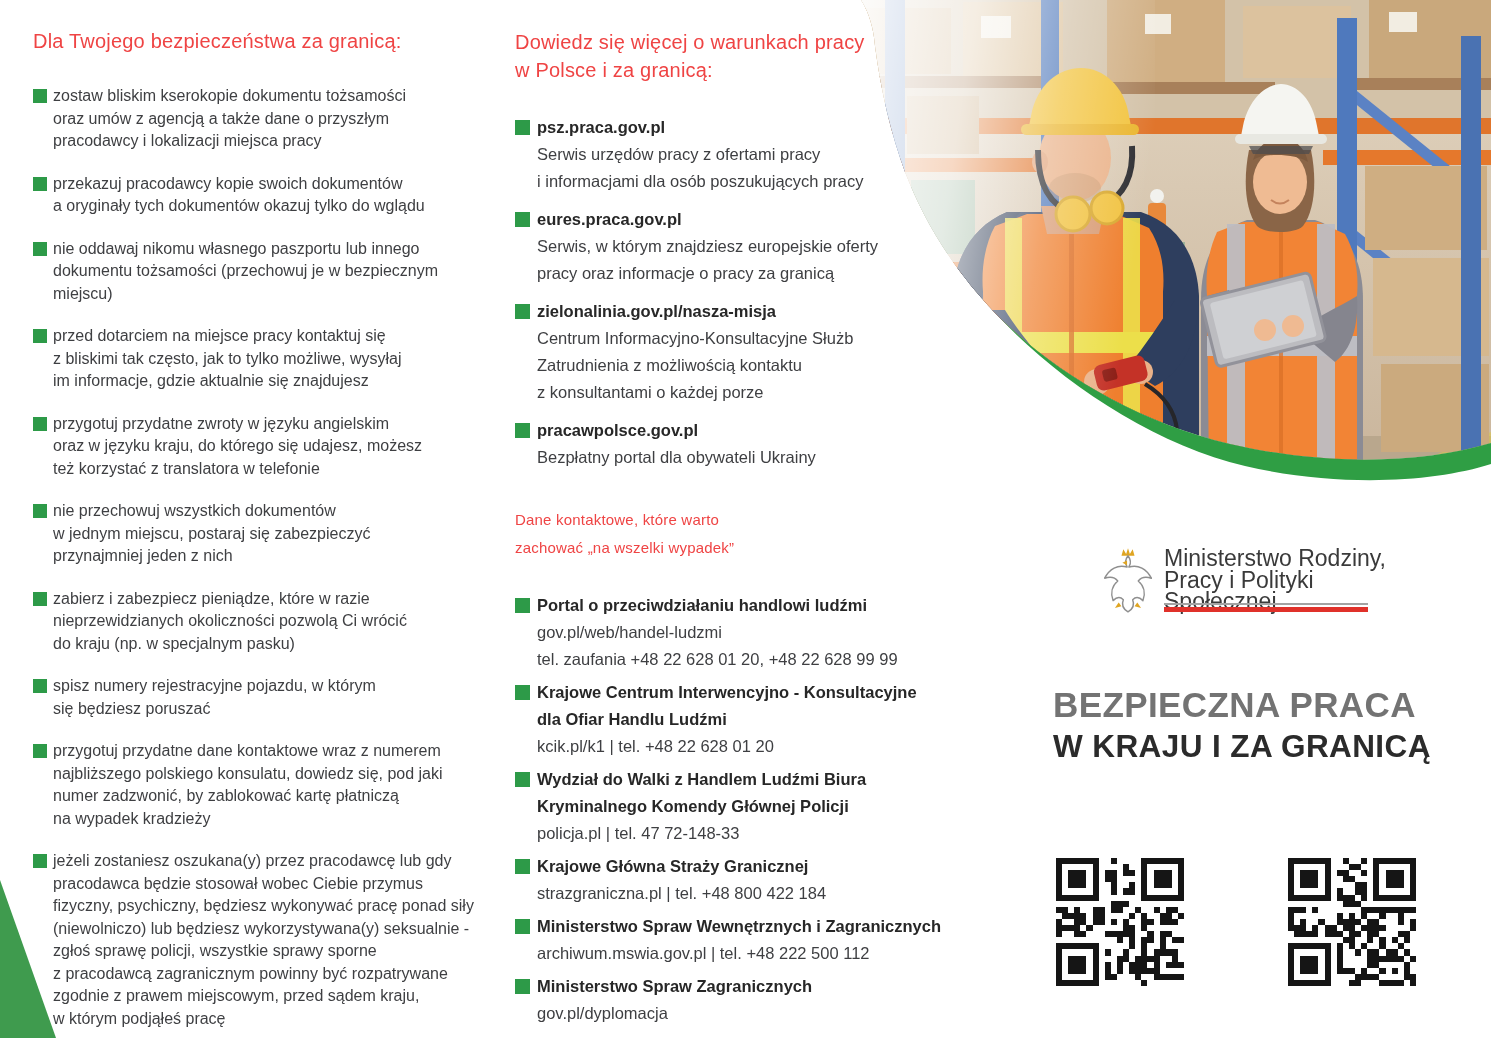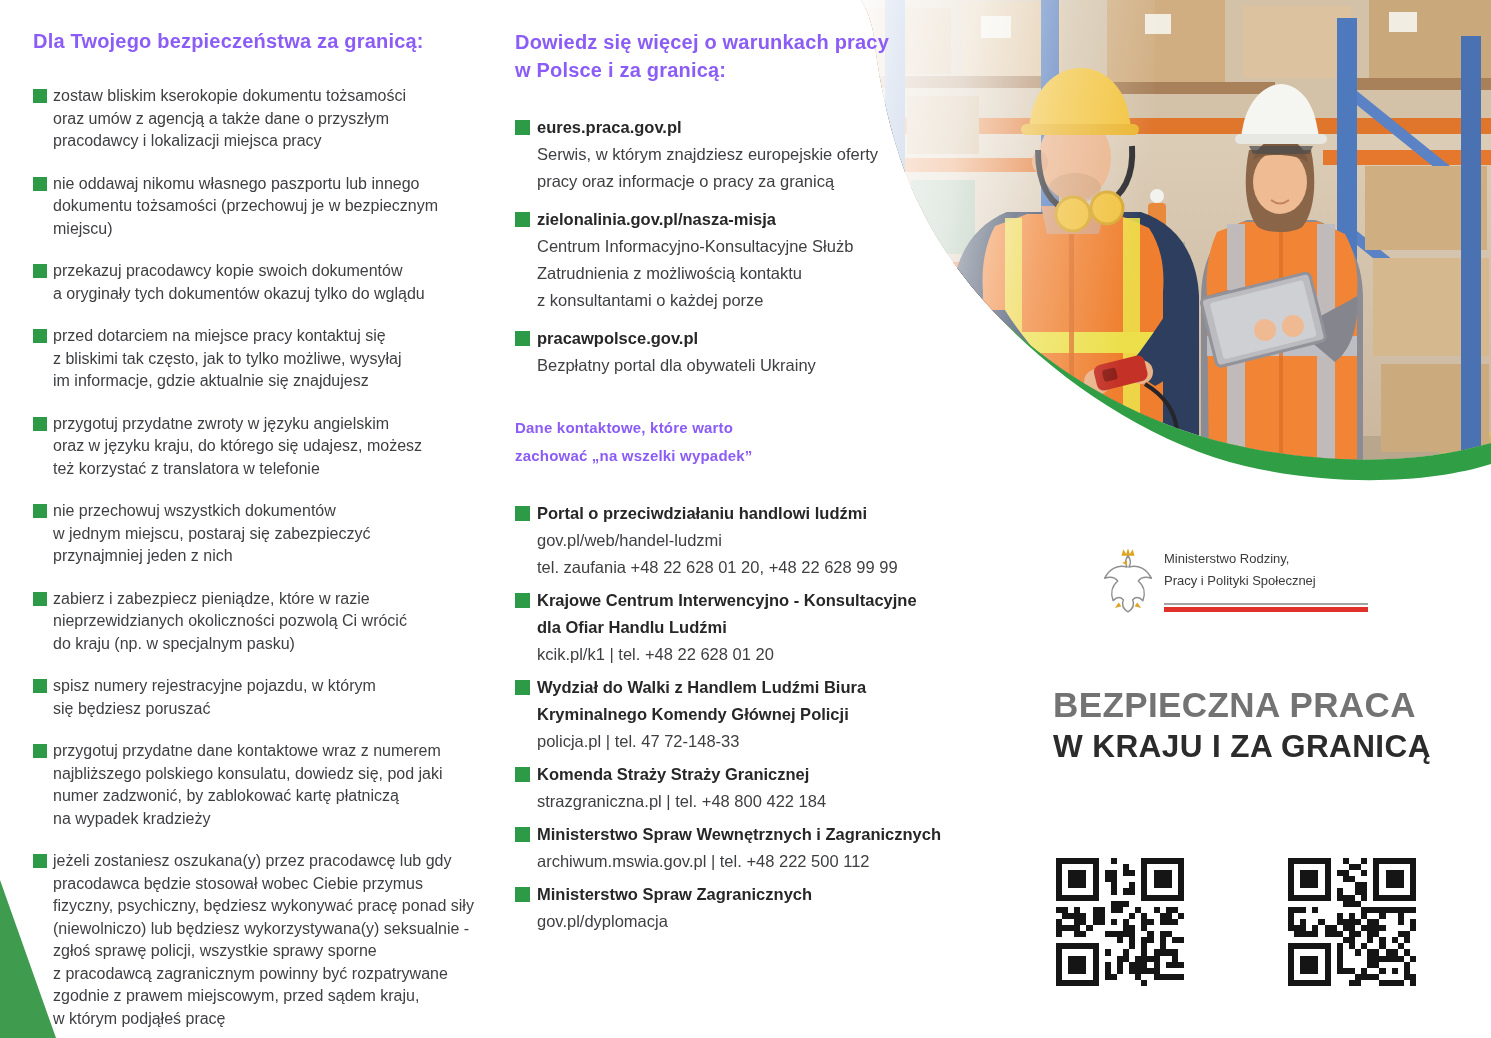--- a/index.html
+++ b/index.html
@@ -6,36 +6,36 @@
   html,body{background:#ffffff}
   body{font-family:"Liberation Sans",sans-serif}
   .page{position:relative;width:1491px;height:1038px;background:#fff;overflow:hidden}
 
   .photo-svg{position:absolute;left:845px;top:0;width:646px;height:520px;pointer-events:none;z-index:1}
 
   .col{position:absolute;z-index:2}
   .col-left{left:33px;top:28px;width:470px}
   .col-mid{left:515px;top:28px;width:468px}
 
-  .h-green{color:#8b5cf6;font-size:20px;font-weight:700;line-height:26px;letter-spacing:.2px}
+  .h-green{color:#ef4444;font-size:20px;font-weight:400;line-height:26px;letter-spacing:.2px}
   .col-left>.h-green{margin-bottom:31px;white-space:nowrap}
   .col-mid .h-green{line-height:28px;margin-bottom:30px}
   .pre{white-space:pre-line}
 
   .bitem{position:relative;padding-left:20px;margin-bottom:20px;font-size:16px;line-height:22.5px;color:#3e3f42}
   .sq{position:absolute;left:0;top:4px;width:14px;height:14px;background:#2d9a48}
   .entry{position:relative;padding-left:22px;margin-bottom:11px;font-size:16.5px;line-height:27px;color:#3e3f42}
   .entry .sq,.centry .sq{width:15px;height:15px;top:6px}
   .entry .name,.centry .name{font-weight:700;color:#272727}
   .contacts-h{font-size:15px;line-height:30px;margin-top:35px;margin-bottom:17px}
   .centry{position:relative;padding-left:22px;margin-bottom:6px;font-size:16.5px;line-height:27px;color:#3e3f42}
 
   .logo{position:absolute;left:1100px;top:546px;width:290px;height:84px;z-index:2}
   .eagle{position:absolute;left:0;top:0;width:56px;height:70px}
-  .logo-text{position:absolute;left:64px;top:2px;width:224px;font-size:13px;line-height:21.5px;color:#3a3a3a;white-space:pre-line}
+  .logo-text{position:absolute;left:64px;top:2px;width:224px;font-size:23px;line-height:21.5px;color:#3a3a3a;white-space:pre-line}
   .logo-rule{position:absolute;left:64px;top:57px;width:204px}
   .rule-gray{height:1.5px;background:#a3a3a3}
   .rule-red{height:5px;background:#e0312a;margin-top:2px}
 
   .big-title{position:absolute;left:1053px;top:684px;z-index:2}
   .bt1{font-size:35px;font-weight:700;color:#737373;line-height:42px;letter-spacing:.4px}
   .bt2{font-size:31.5px;font-weight:700;color:#2b2b2b;line-height:40px;letter-spacing:.4px}
 
   .qr{position:absolute;top:858px;width:128px;height:128px;z-index:2}
   .qr-1{left:1056px}.qr-2{left:1288px}
@@ -173,28 +173,28 @@
   <section class="col col-left">
     <h2 class="h-green">Dla Twojego bezpieczeństwa za granicą:</h2>
     <div class="bitem">
         <span class="sq"></span>
         <p class="pre">zostaw bliskim kserokopie dokumentu tożsamości
 oraz umów z agencją a także dane o przyszłym
 pracodawcy i lokalizacji miejsca pracy</p>
       </div>
     <div class="bitem">
         <span class="sq"></span>
+        <p class="pre">przekazuj pracodawcy kopie swoich dokumentów
+a oryginały tych dokumentów okazuj tylko do wglądu</p>
+      </div>
+    <div class="bitem">
+        <span class="sq"></span>
         <p class="pre">nie oddawaj nikomu własnego paszportu lub innego
 dokumentu tożsamości (przechowuj je w bezpiecznym
 miejscu)</p>
-      </div>
-    <div class="bitem">
-        <span class="sq"></span>
-        <p class="pre">przekazuj pracodawcy kopie swoich dokumentów
-a oryginały tych dokumentów okazuj tylko do wglądu</p>
       </div>
     <div class="bitem">
         <span class="sq"></span>
         <p class="pre">przed dotarciem na miejsce pracy kontaktuj się
 z bliskimi tak często, jak to tylko możliwe, wysyłaj
 im informacje, gdzie aktualnie się znajdujesz</p>
       </div>
     <div class="bitem">
         <span class="sq"></span>
         <p class="pre">przygotuj przydatne zwroty w języku angielskim
@@ -237,20 +237,26 @@
 w którym podjąłeś pracę</p>
       </div>
   </section>
 
   <section class="col col-mid">
     <h2 class="h-green pre">Dowiedz się więcej o warunkach pracy
 w Polsce i za granicą:</h2>
 
     <div class="entry">
         <span class="sq"></span>
+      <p class="name">psz.praca.gov.pl</p>
+      <p class="pre">Serwis urzędów pracy z ofertami pracy
+i informacjami dla osób poszukujących pracy</p>
+    </div>
+    <div class="entry">
+        <span class="sq"></span>
       <p class="name">eures.praca.gov.pl</p>
       <p class="pre">Serwis, w którym znajdziesz europejskie oferty
 pracy oraz informacje o pracy za granicą</p>
     </div>
     <div class="entry">
         <span class="sq"></span>
       <p class="name">zielonalinia.gov.pl/nasza-misja</p>
       <p class="pre">Centrum Informacyjno-Konsultacyjne Służb
 Zatrudnienia z możliwością kontaktu
 z konsultantami o każdej porze</p>
@@ -277,21 +283,21 @@
       <p class="pre">kcik.pl/k1  |  tel. +48 22 628 01 20</p>
     </div>
     <div class="centry">
         <span class="sq"></span>
       <p class="name pre">Wydział do Walki z Handlem Ludźmi Biura
 Kryminalnego Komendy Głównej Policji</p>
       <p class="pre">policja.pl  |  tel. 47 72-148-33</p>
     </div>
     <div class="centry">
         <span class="sq"></span>
-      <p class="name pre">Komenda Straży Straży Granicznej</p>
+      <p class="name pre">Krajowe Główna Straży Granicznej</p>
       <p class="pre">strazgraniczna.pl  |  tel. +48 800 422 184</p>
     </div>
     <div class="centry">
         <span class="sq"></span>
       <p class="name pre">Ministerstwo Spraw Wewnętrznych i Zagranicznych</p>
       <p class="pre">archiwum.mswia.gov.pl  |  tel. +48 222 500 112</p>
     </div>
     <div class="centry">
         <span class="sq"></span>
       <p class="name pre">Ministerstwo Spraw Zagranicznych</p>

